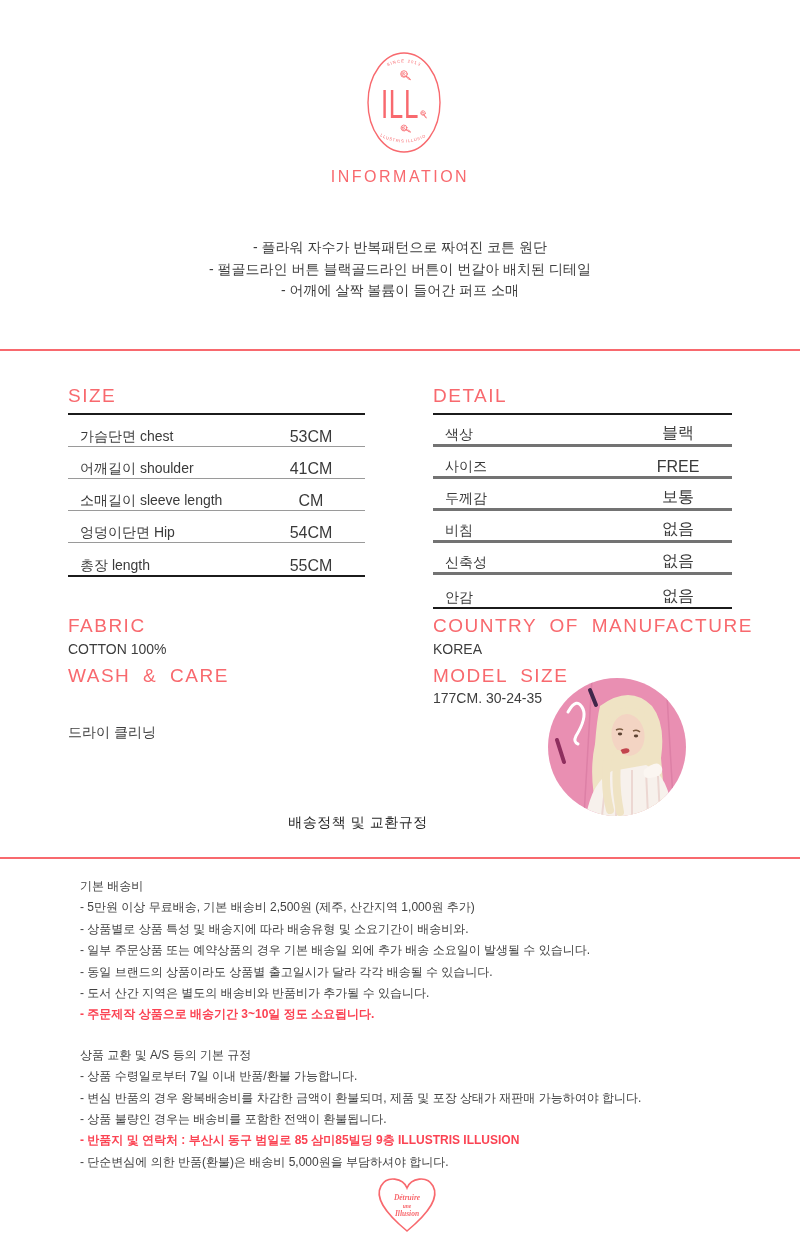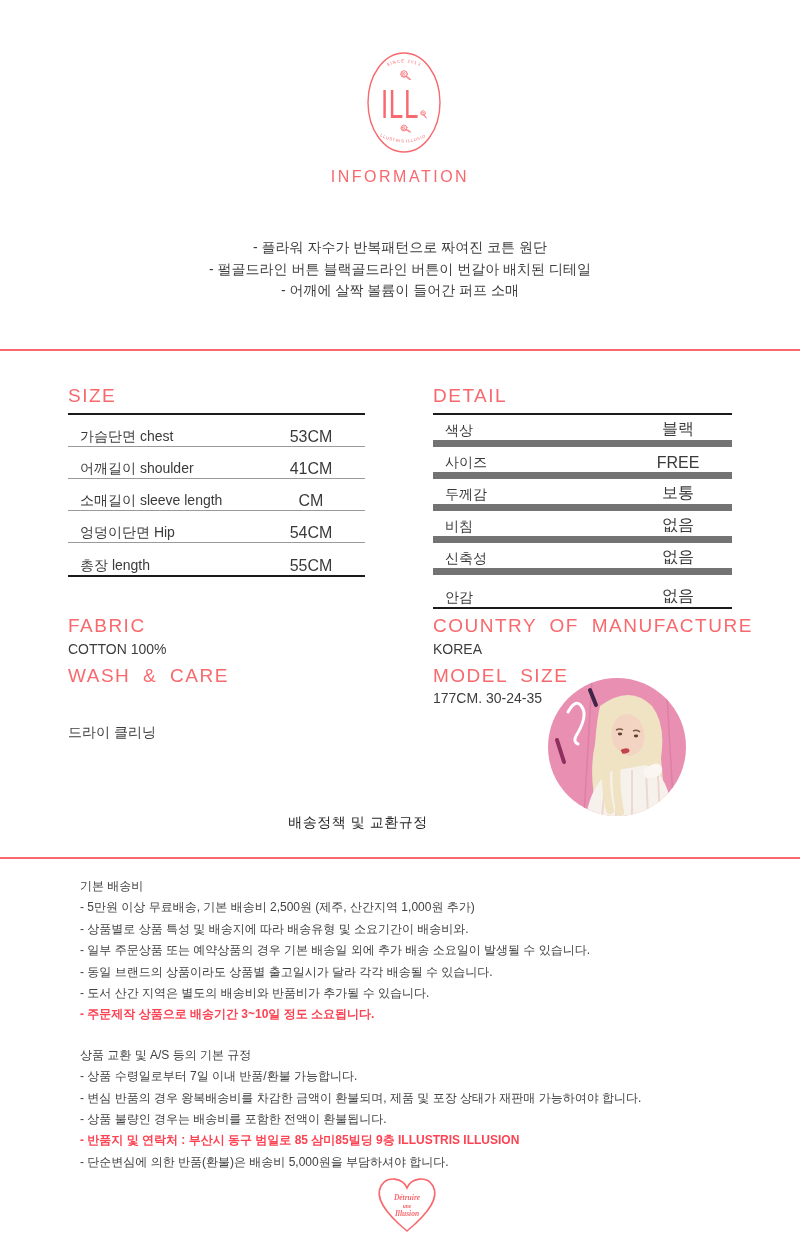--- a/index.html
+++ b/index.html
@@ -35,21 +35,21 @@
   .v-fabric  { left:68px;  top:641px; }
   .v-wash    { left:68px;  top:724px; }
   .v-country { left:433px; top:641px; }
   .v-model   { left:433px; top:690px; }
 
   
   .dtable { position:absolute; top:413px; border-top:2px solid #1b1b1b; border-bottom:2px solid #1b1b1b; }
   .size-table   { left:68px;  width:297px; }
   .detail-table { left:433px; width:299px; }
   .trow { height:32px; display:flex; align-items:flex-end; border-bottom:1px solid #9a9a9a; }
-  .detail-table .trow { border-bottom:7px solid #737373; }
+  .detail-table .trow { border-bottom:3px solid #737373; }
   .trow:last-child { border-bottom:none; }
   .tlabel { flex:1; padding-left:12px; font-size:14px; color:#3a3a3a; }
   .tval { width:108px; text-align:center; font-size:16px; color:#3a3a3a; }
 
   
   .model-photo { position:absolute; left:548px; top:678px; width:138px; height:138px; }
 
   
   .policy-title { position:absolute; top:814px; left:0; width:716px; text-align:center;
     color:#262626; font-size:14px; letter-spacing:0.5px; }

